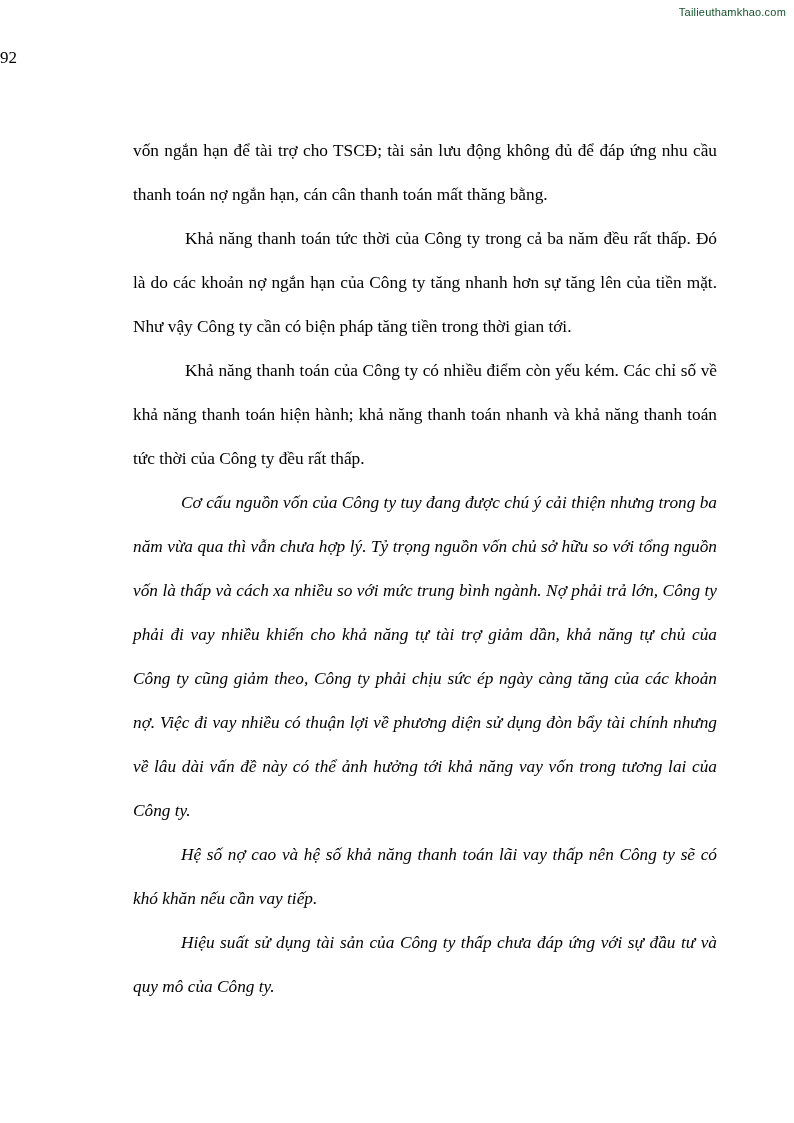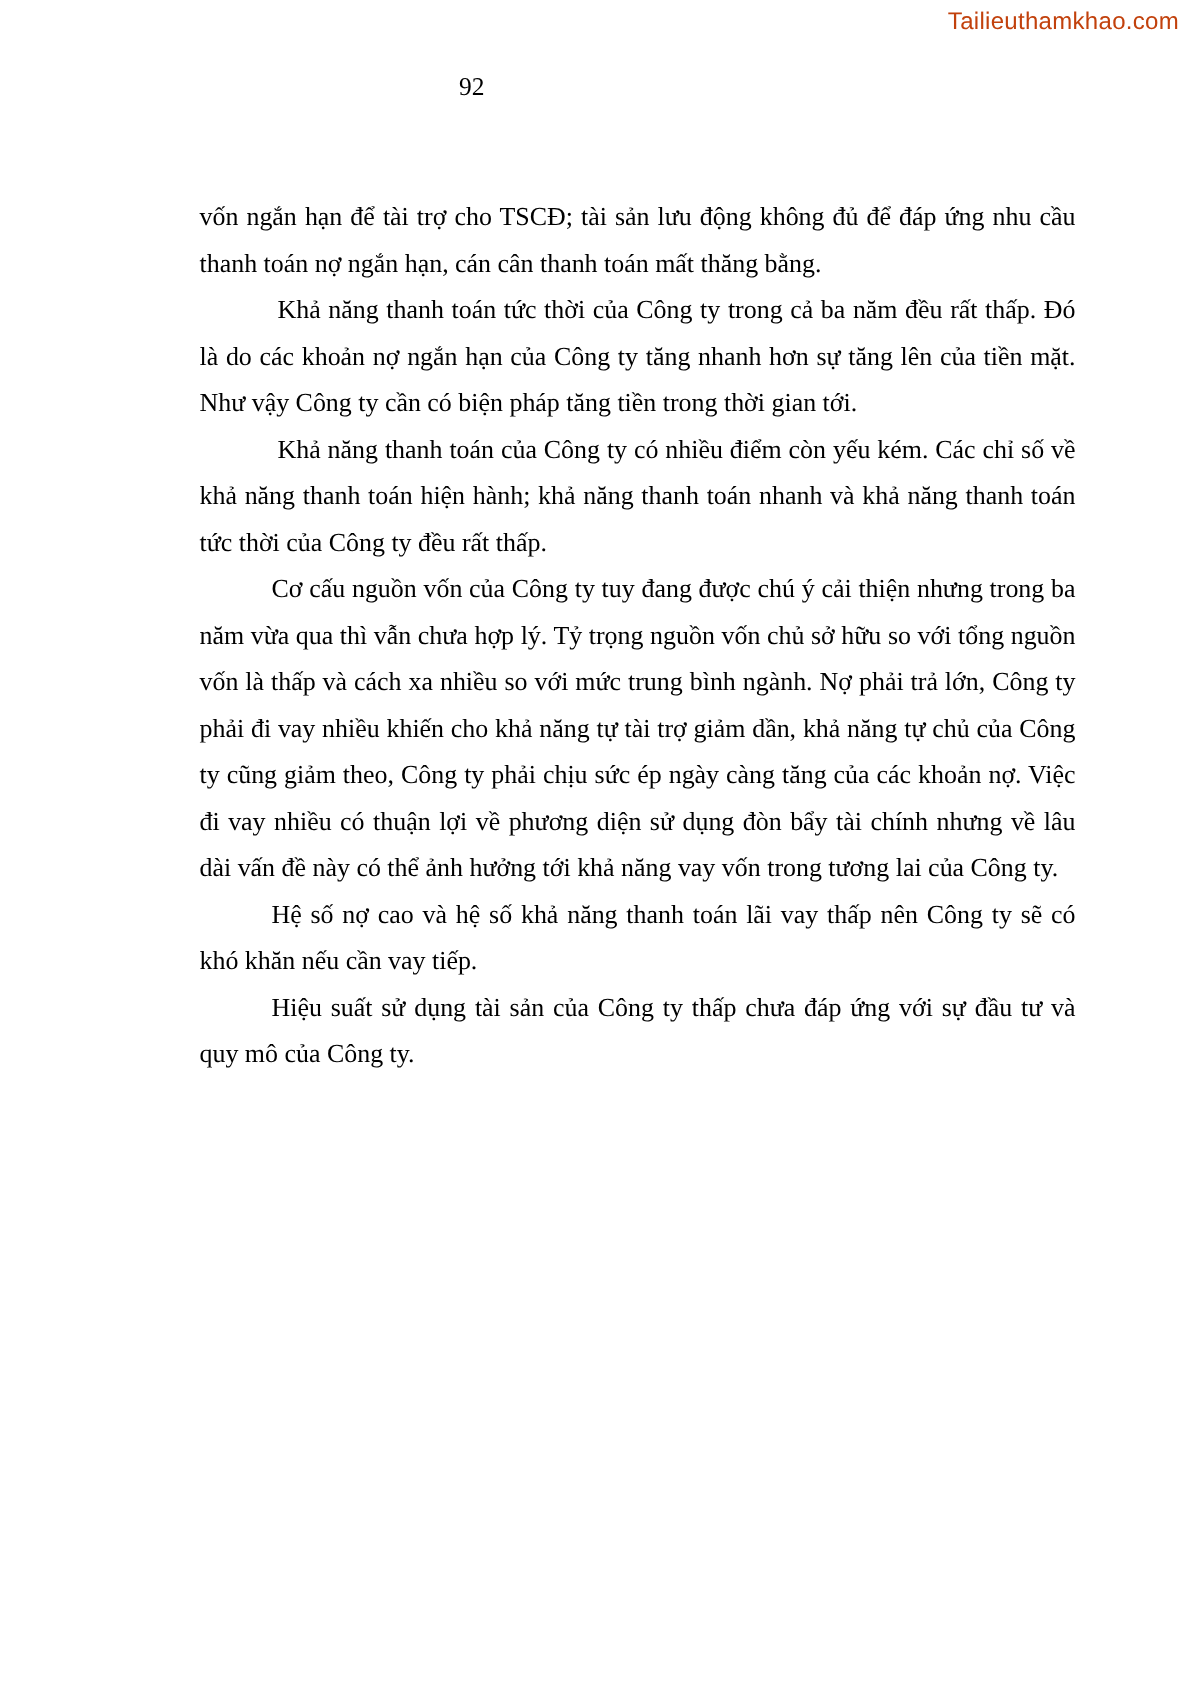--- a/index.html
+++ b/index.html
@@ -13,47 +13,48 @@
       position: relative;
       overflow: hidden;
       font-family: "Liberation Serif", "DejaVu Serif", serif;
       color: #000000;
     }
     .watermark {
       position: absolute;
       top: 6px;
       right: 8px;
       font-family: "Liberation Sans", "DejaVu Sans", sans-serif;
-      font-size: 16px;
-      color: #c2410c;
+      font-size: 11px;
+      color: #14532d;
       letter-spacing: 0.2px;
     }
     .page-number {
       position: absolute;
       top: 48px;
       left: 0;
       width: 629px;
-      text-align: center;
+      text-align: left;
       font-size: 17px;
     }
     .content {
       position: absolute;
       top: 129px;
       left: 133px;
       width: 584px;
       font-size: 17.3px;
-      line-height: 31px;
+      line-height: 44px;
     }
     .para {
       margin: 0;
       text-align: justify;
       text-align-last: left;
     }
     .indent {
       text-indent: 48px;
+      font-style: italic;
     }
     .indent-sm {
       text-indent: 52px;
     }
     .heading {
       margin: 0;
       font-style: italic;
     }
   </style>
 </head>

